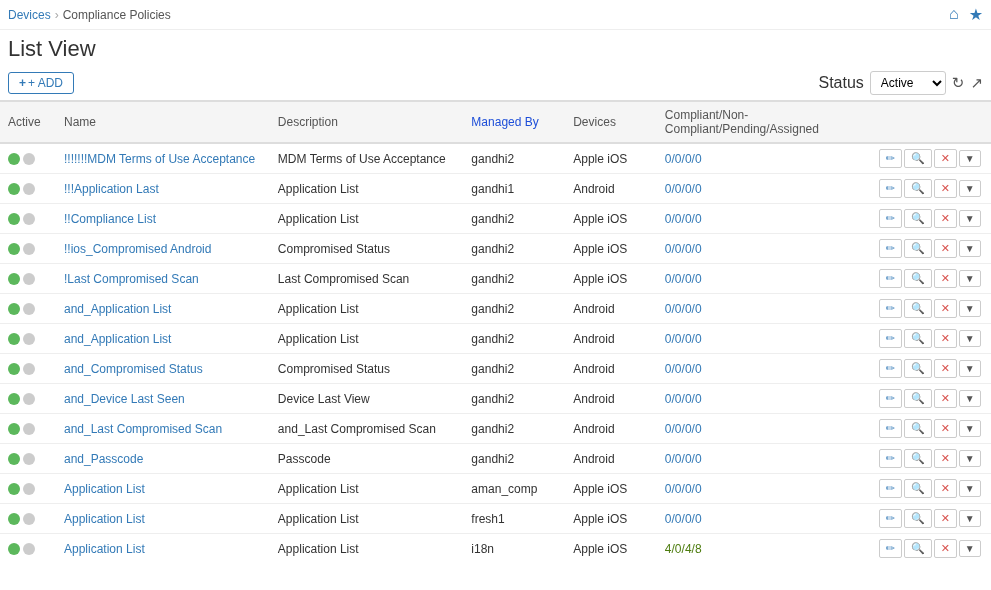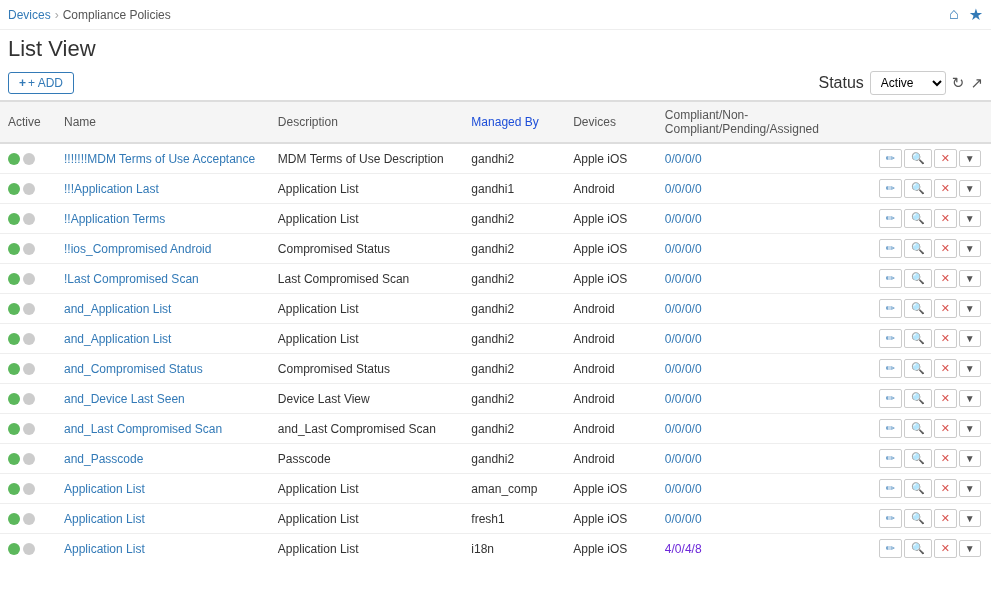--- a/index.html
+++ b/index.html
@@ -67,21 +67,21 @@
     </thead>
     <tbody id="table-body">
     <tr style="border-bottom: 1px solid rgb(238, 238, 238); background: rgb(255, 255, 255);">
           <td>
       <div style="display:flex; align-items:center; gap:3px;">
         <span style="width:12px;height:12px;border-radius:50%;background:#5cb85c;display:inline-block;"></span>
         <span style="width:12px;height:12px;border-radius:50%;background:#ccc;display:inline-block;"></span>
       </div>
           </td>
           <td><a href="#" style="color:#337ab7; text-decoration:none;">!!!!!!!MDM Terms of Use Acceptance</a></td>
-          <td>MDM Terms of Use Description</td>
+          <td>MDM Terms of Use Acceptance</td>
           <td>gandhi2</td>
           <td>Apple iOS</td>
           <td><a href="#" style="color:#337ab7; text-decoration:none;">0/0/0/0</a></td>
           <td>
       <div style="display:flex; align-items:center; gap:2px;">
         <button style="background:#fff;border:1px solid #ccc;padding:2px 6px;cursor:pointer;font-size:11px;border-radius:2px;color:#337ab7;">✏</button>
         <button style="background:#fff;border:1px solid #ccc;padding:2px 6px;cursor:pointer;font-size:11px;border-radius:2px;color:#555;">🔍</button>
         <button style="background:#fff;border:1px solid #ccc;padding:2px 6px;cursor:pointer;font-size:11px;border-radius:2px;color:#d9534f;">✕</button>
         <button style="background:#fff;border:1px solid #ccc;padding:2px 5px;cursor:pointer;font-size:10px;border-radius:2px;color:#555;">▼</button>
       </div>
@@ -108,21 +108,21 @@
       </div>
           </td>
         </tr>
         <tr style="border-bottom: 1px solid rgb(238, 238, 238); background: rgb(255, 255, 255);">
           <td>
       <div style="display:flex; align-items:center; gap:3px;">
         <span style="width:12px;height:12px;border-radius:50%;background:#5cb85c;display:inline-block;"></span>
         <span style="width:12px;height:12px;border-radius:50%;background:#ccc;display:inline-block;"></span>
       </div>
           </td>
-          <td><a href="#" style="color:#337ab7; text-decoration:none;">!!Application Terms</a></td>
+          <td><a href="#" style="color:#337ab7; text-decoration:none;">!!Compliance List</a></td>
           <td>Application List</td>
           <td>gandhi2</td>
           <td>Apple iOS</td>
           <td><a href="#" style="color:#337ab7; text-decoration:none;">0/0/0/0</a></td>
           <td>
       <div style="display:flex; align-items:center; gap:2px;">
         <button style="background:#fff;border:1px solid #ccc;padding:2px 6px;cursor:pointer;font-size:11px;border-radius:2px;color:#337ab7;">✏</button>
         <button style="background:#fff;border:1px solid #ccc;padding:2px 6px;cursor:pointer;font-size:11px;border-radius:2px;color:#555;">🔍</button>
         <button style="background:#fff;border:1px solid #ccc;padding:2px 6px;cursor:pointer;font-size:11px;border-radius:2px;color:#d9534f;">✕</button>
         <button style="background:#fff;border:1px solid #ccc;padding:2px 5px;cursor:pointer;font-size:10px;border-radius:2px;color:#555;">▼</button>
@@ -343,21 +343,21 @@
           <td>
       <div style="display:flex; align-items:center; gap:3px;">
         <span style="width:12px;height:12px;border-radius:50%;background:#5cb85c;display:inline-block;"></span>
         <span style="width:12px;height:12px;border-radius:50%;background:#ccc;display:inline-block;"></span>
       </div>
           </td>
           <td><a href="#" style="color:#337ab7; text-decoration:none;">Application List</a></td>
           <td>Application List</td>
           <td>i18n</td>
           <td>Apple iOS</td>
-          <td><a href="#" style="color:#6d28d9; text-decoration:none;">4/0/4/8</a></td>
+          <td><a href="#" style="color:#4d7c0f; text-decoration:none;">4/0/4/8</a></td>
           <td>
       <div style="display:flex; align-items:center; gap:2px;">
         <button style="background:#fff;border:1px solid #ccc;padding:2px 6px;cursor:pointer;font-size:11px;border-radius:2px;color:#337ab7;">✏</button>
         <button style="background:#fff;border:1px solid #ccc;padding:2px 6px;cursor:pointer;font-size:11px;border-radius:2px;color:#555;">🔍</button>
         <button style="background:#fff;border:1px solid #ccc;padding:2px 6px;cursor:pointer;font-size:11px;border-radius:2px;color:#d9534f;">✕</button>
         <button style="background:#fff;border:1px solid #ccc;padding:2px 5px;cursor:pointer;font-size:10px;border-radius:2px;color:#555;">▼</button>
       </div>
           </td>
         </tr>
       </tbody>

